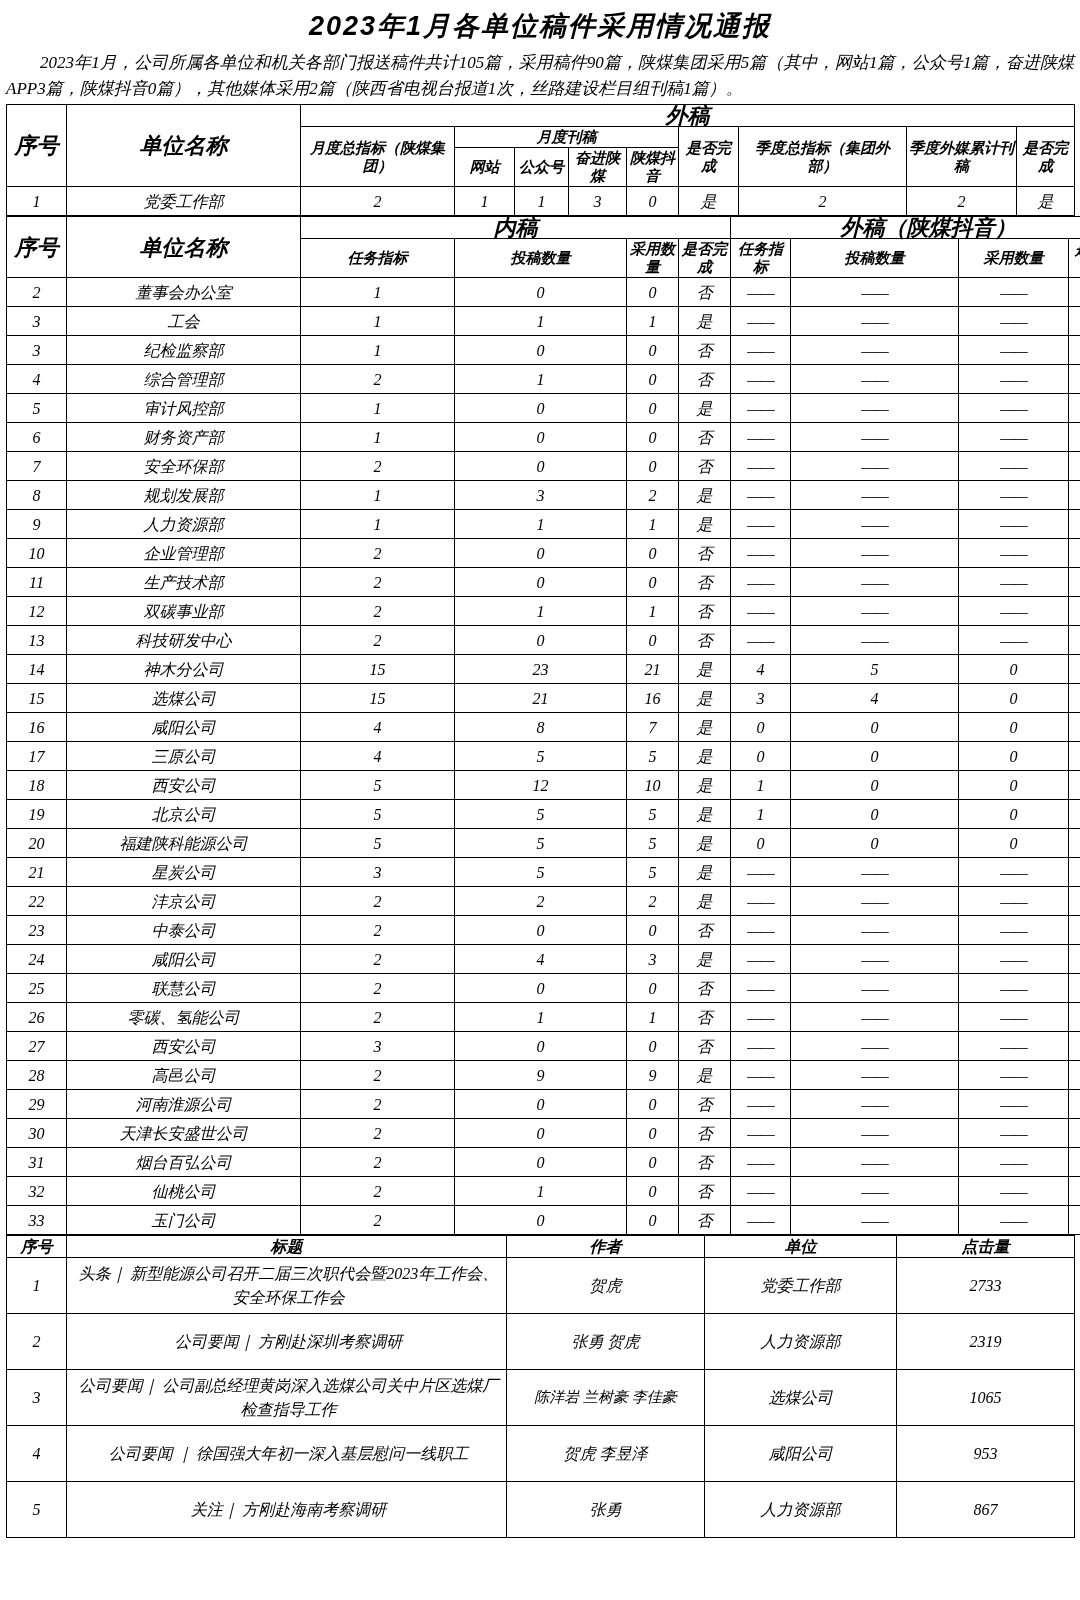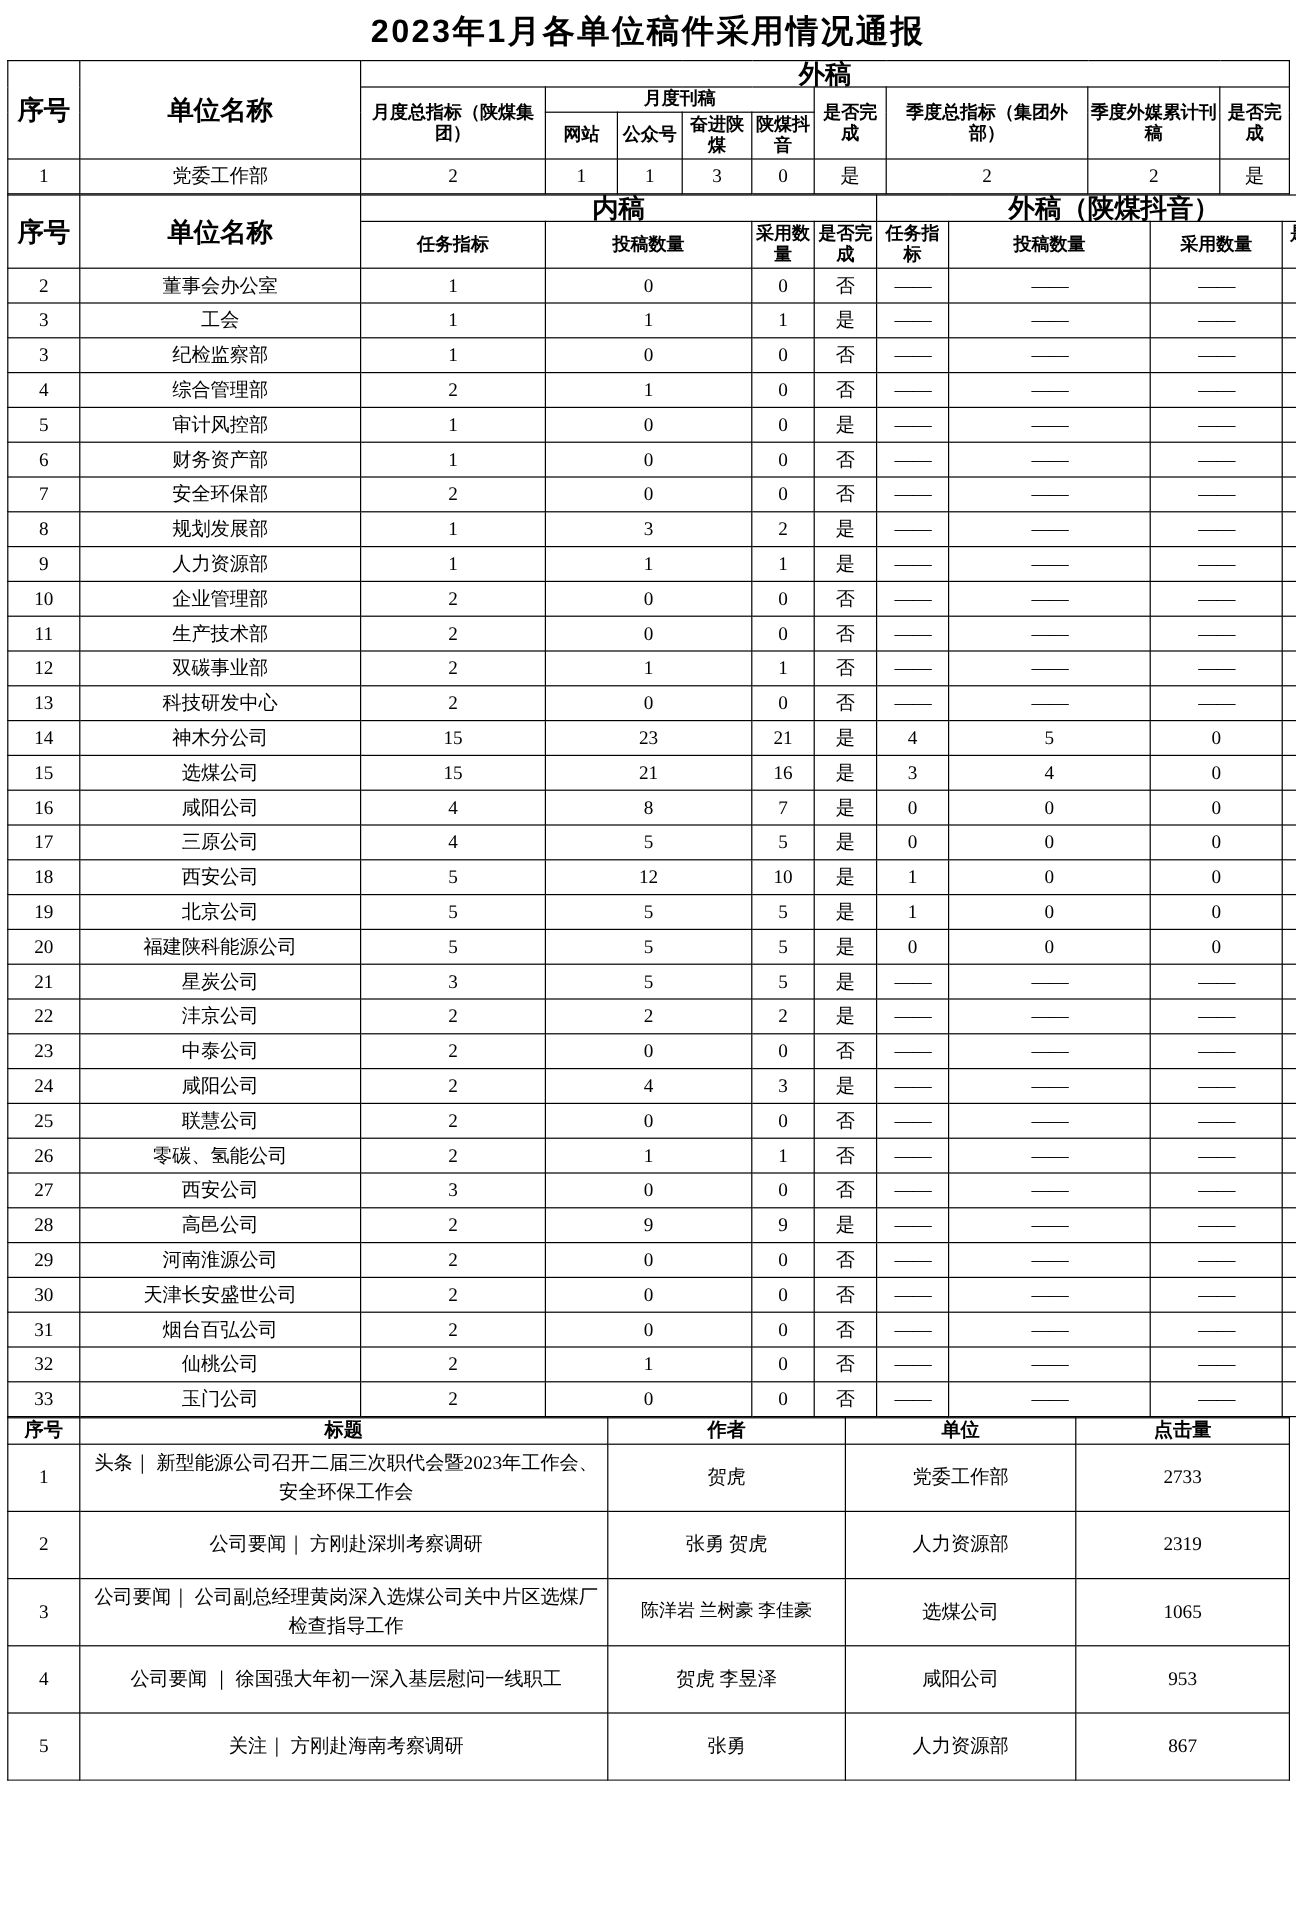--- a/index.html
+++ b/index.html
@@ -3,21 +3,21 @@
 <meta charset="utf-8">
 <style>
   html,body{margin:0;padding:0;}
   body{
     width:1080px;
     background:#ffffff;
     font-family:"Liberation Serif","DejaVu Serif",serif;
     color:#000;
     -webkit-font-smoothing:antialiased;
   }
-  .page{width:1080px;padding:0;box-sizing:border-box;}
+  .page{width:1080px;padding:0;box-sizing:border-box;font-style:italic;}
 
   .title1{
     text-align:center;
     font-size:27px;
     font-weight:bold;
     letter-spacing:2px;
     padding:8px 0 6px 0;
     font-family:"Liberation Sans","DejaVu Sans",sans-serif;
   }
   .intro{
@@ -57,20 +57,21 @@
   .t2 td{font-size:16px;}
   .t2 .ttl{text-align:center;padding-left:6px;line-height:24px;}
 </style>
 </head>
 <body>
 
 <div class="page">
 
   <div class="title1">2023年1月各单位稿件采用情况通报</div>
 
+  <div class="intro">2023年1月，公司所属各单位和机关各部门报送稿件共计105篇，采用稿件90篇，陕煤集团采用5篇（其中，网站1篇，公众号1篇，奋进陕煤APP3篇，陕煤抖音0篇），其他媒体采用2篇（陕西省电视台报道1次，丝路建设栏目组刊稿1篇）。</div>
 
   <table>
     <colgroup>
       <col style="width:60px">
         <col style="width:234px">
         <col style="width:154px">
       <col style="width:60px">
         <col style="width:54px">
         <col style="width:58px">
         <col style="width:52px">

